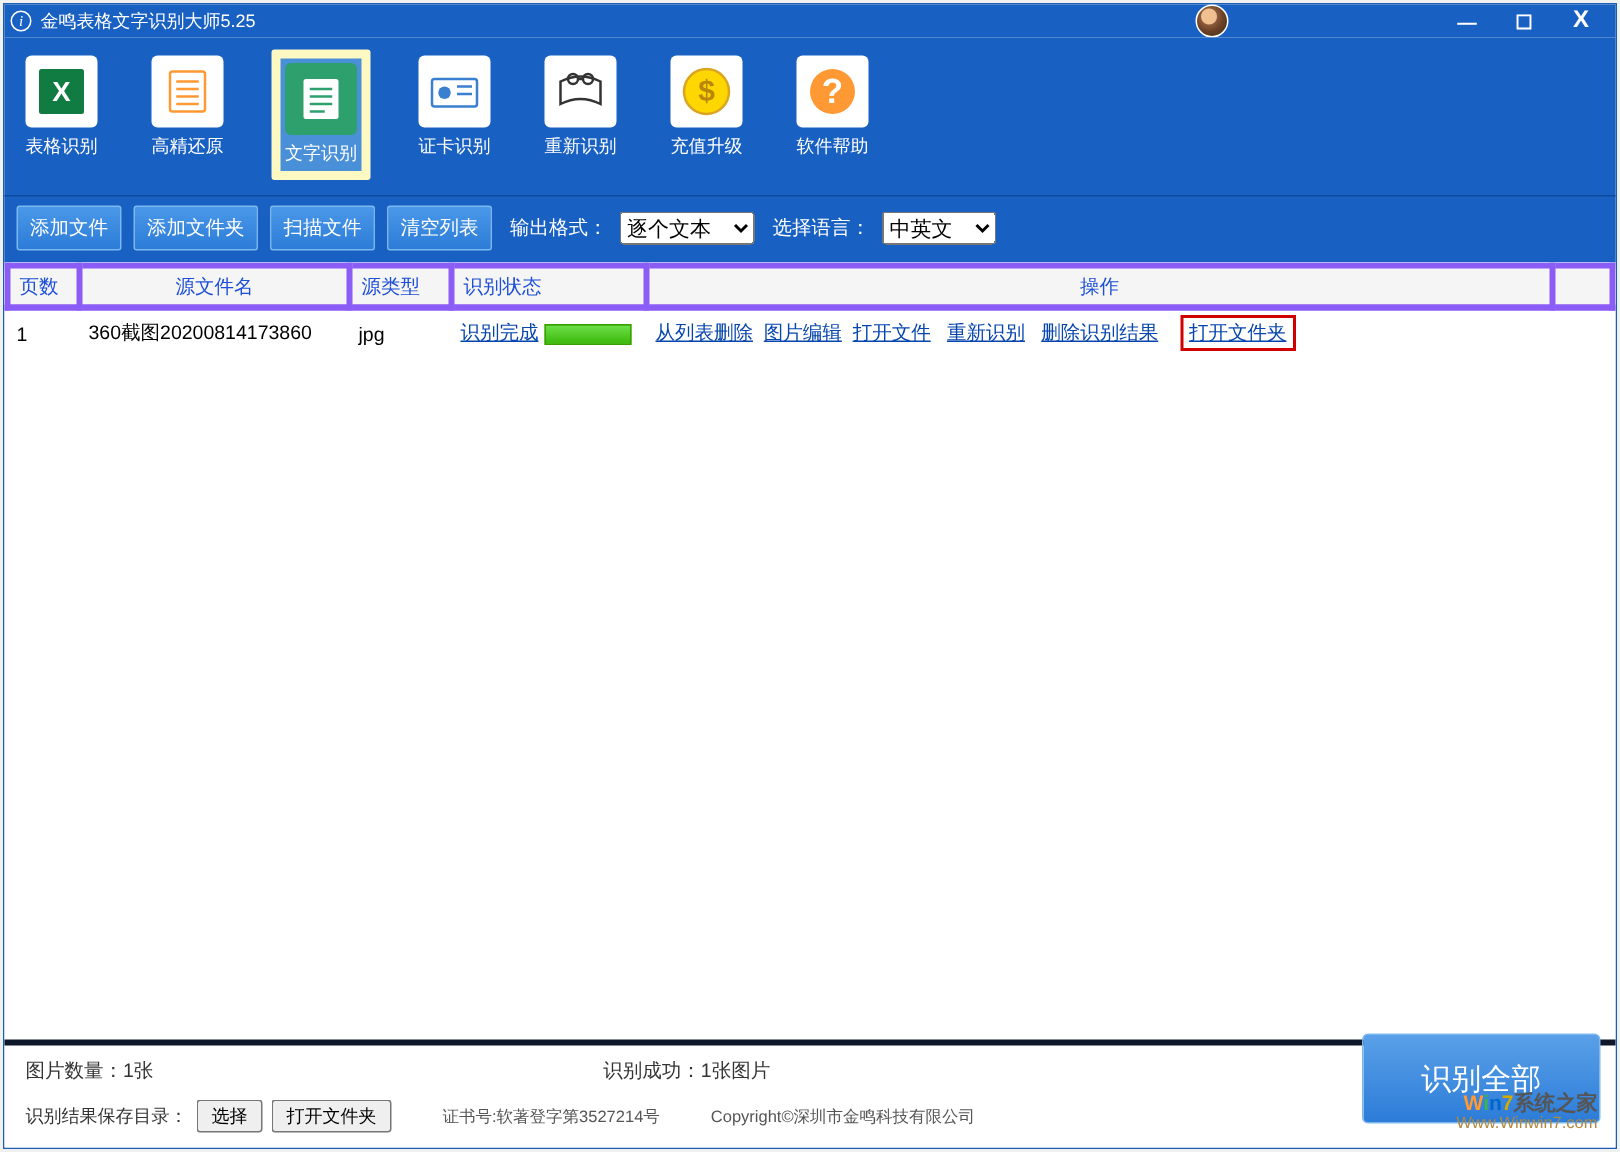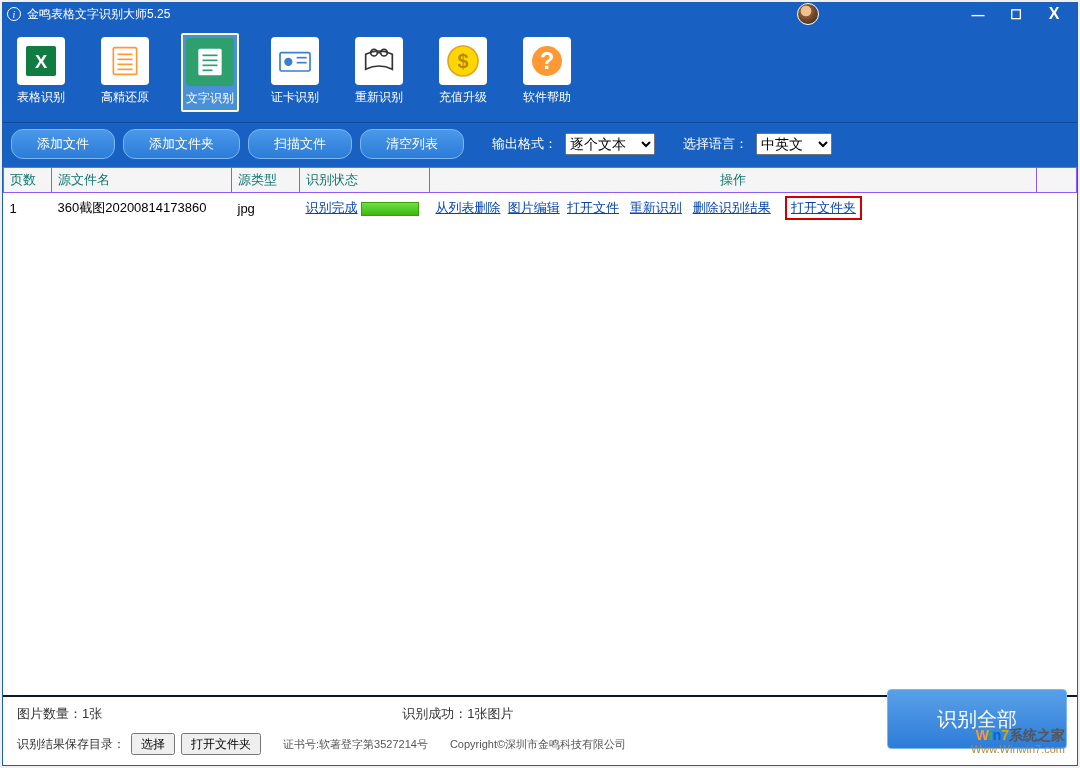--- a/index.html
+++ b/index.html
@@ -5,42 +5,42 @@
 * { margin: 0; padding: 0; box-sizing: border-box; font-family: "Microsoft YaHei", SimSun, sans-serif; }
 body { background: #f0f0f0; width: 1080px; height: 768px; overflow: hidden; }
 .window { width: 1076px; height: 764px; margin: 2px; border: 1px solid #1a5fb4; background: #fff; display: flex; flex-direction: column; }
 .titlebar { background: #1860c2; height: 22px; display: flex; align-items: center; padding: 0 4px; color: #fff; font-size: 12px; }
 .titlebar .info-icon { width: 14px; height: 14px; border-radius: 50%; border: 1px solid #fff; display: inline-flex; align-items: center; justify-content: center; font-size: 10px; margin-right: 6px; font-style: italic; font-family: serif; }
 .titlebar .spacer { flex: 1; }
 .titlebar .avatar { width: 22px; height: 22px; border-radius: 50%; background: radial-gradient(circle at 40% 35%, #f0c090 28%, #8b5a3c 32%, #6b4226 55%, #3a2a1a 100%); margin-right: 140px; border: 1px solid #fff; }
 .titlebar .win-btn { width: 38px; height: 18px; display: inline-flex; align-items: center; justify-content: center; color: #fff; font-size: 13px; font-weight: bold; cursor: pointer; }
 .toolbar-top { background: #1860c2; padding: 8px 10px 10px 10px; display: flex; gap: 28px; }
 .tool-item { display: flex; flex-direction: column; align-items: center; color: #fff; font-size: 12px; cursor: pointer; padding: 4px; gap: 4px; }
-.tool-item.active { background: #4a90d9; border: 2px solid #fef9c3; border-radius: 2px; padding: 3px; }
+.tool-item.active { background: #4a90d9; border: 6px solid #fef9c3; border-radius: 2px; padding: 3px; }
 .tool-icon { width: 48px; height: 48px; background: #fff; border-radius: 4px; display: flex; align-items: center; justify-content: center; }
 .tool-icon img, .tool-icon svg { width: 40px; height: 40px; }
 .secondary-bar { background: #1860c2; padding: 6px 8px 8px 8px; display: flex; align-items: center; gap: 8px; border-top: 1px solid #0d4a9e; }
-.btn2 { background: linear-gradient(#4a98e8,#2c7cd8); border: 1px solid #7cb8f0; color: #fff; font-size: 13px; padding: 4px 25px; border-radius: 12px; height: 30px; cursor: pointer; }
-.label2 { color: #fff; font-size: 13px; margin-left: 20px; }
+.btn2 { background: linear-gradient(#4a98e8,#2c7cd8); border: 1px solid #7cb8f0; color: #fff; font-size: 13px; padding: 4px 8px; border-radius: 2px; height: 30px; cursor: pointer; }
+.label2 { color: #fff; font-size: 13px; margin-left: 4px; }
 .select2 { font-size: 14px; height: 22px; min-width: 90px; }
 .table-area { flex: 1; background: #fff; overflow: auto; }
 table { width: 100%; border-collapse: collapse; font-size: 13px; }
-thead th { background: #f5f5f5; border: 1px solid #8b5cf6; padding: 3px 6px; font-weight: normal; text-align: left; color: #0f766e; }
+thead th { background: #f5f5f5; border: 4px solid #8b5cf6; padding: 3px 6px; font-weight: normal; text-align: left; color: #1d4ed8; }
 tbody td { padding: 3px 6px; white-space: nowrap; }
 .link { color: #0645ad; text-decoration: underline; cursor: pointer; }
 .progress { display: inline-block; width: 58px; height: 14px; background: linear-gradient(#6de04a,#3cb80a); border: 1px solid #3aa000; vertical-align: middle; }
 .highlight-box { border: 2px solid #d00000; padding: 1px 4px; display: inline-block; }
-.status-bar { background: #fff; border-top: 2px solid #0f172a; display: flex; flex-direction: column; }
+.status-bar { background: #fff; border-top: 4px solid #0f172a; display: flex; flex-direction: column; }
 .status-row1 { display: flex; align-items: center; padding: 8px 14px 6px 14px; font-size: 13px; color: #333; }
 .status-row1 .mid { margin-left: 300px; }
 .status-row2 { display: flex; align-items: center; padding: 4px 14px 10px 14px; font-size: 12px; color: #333; gap: 6px; position: relative; }
 .path-input { width: 230px; font-size: 11px; height: 22px; padding: 0 4px; }
 .small-btn { font-size: 12px; height: 22px; padding: 0 8px; }
-.footer-txt { font-size: 11px; color: #555; margin-left: 16px; }
-.big-btn { position: absolute; right: 10px; top: -40px; width: 180px; height: 60px; background: linear-gradient(#5aa0e8,#2c7cd8); border: 1px solid #7cb8f0; border-radius: 4px; color: #fff; font-size: 20px; cursor: pointer; }
+.footer-txt { font-size: 11px; color: #555; margin-left: 28px; }
+.big-btn { position: absolute; right: 10px; top: -40px; width: 159px; height: 60px; background: linear-gradient(#5aa0e8,#2c7cd8); border: 1px solid #7cb8f0; border-radius: 4px; color: #fff; font-size: 20px; cursor: pointer; }
 .watermark { position: absolute; right: 12px; bottom: 10px; font-size: 14px; color: #888; pointer-events: none; text-align: right; line-height: 1.1; }
 .watermark .w1 { font-weight: bold; }
 .watermark .w1 span.c1{color:#ff9933}.watermark .w1 span.c2{color:#39b54a}.watermark .w1 span.c3{color:#0066cc}.watermark .w1 span.c4{color:#d4a900}
 .watermark .w2 { font-size: 11px; color: #b08840; margin-left: 27px; }
 </style>
 </head>
 <body>
 
 <div class="window">
   <div class="titlebar">
@@ -138,21 +138,21 @@
     <select class="select2"><option>逐个文本</option></select>
     <span class="label2">选择语言：</span>
     <select class="select2" style="min-width:76px"><option>中英文</option></select>
   </div>
 
   <div class="table-area">
     <table>
       <thead>
         <tr>
           <th style="width:48px">页数</th>
-          <th style="width:180px;">源文件名</th>
+          <th style="width:180px;text-align:center">源文件名</th>
           <th style="width:68px">源类型</th>
           <th style="width:130px;text-align:left">识别状态</th>
           <th style="text-align:center">操作</th>
           <th style="width:40px"></th>
         </tr>
       </thead>
       <tbody>
         <tr>
           <td>1</td>
           <td>360截图20200814173860</td>

